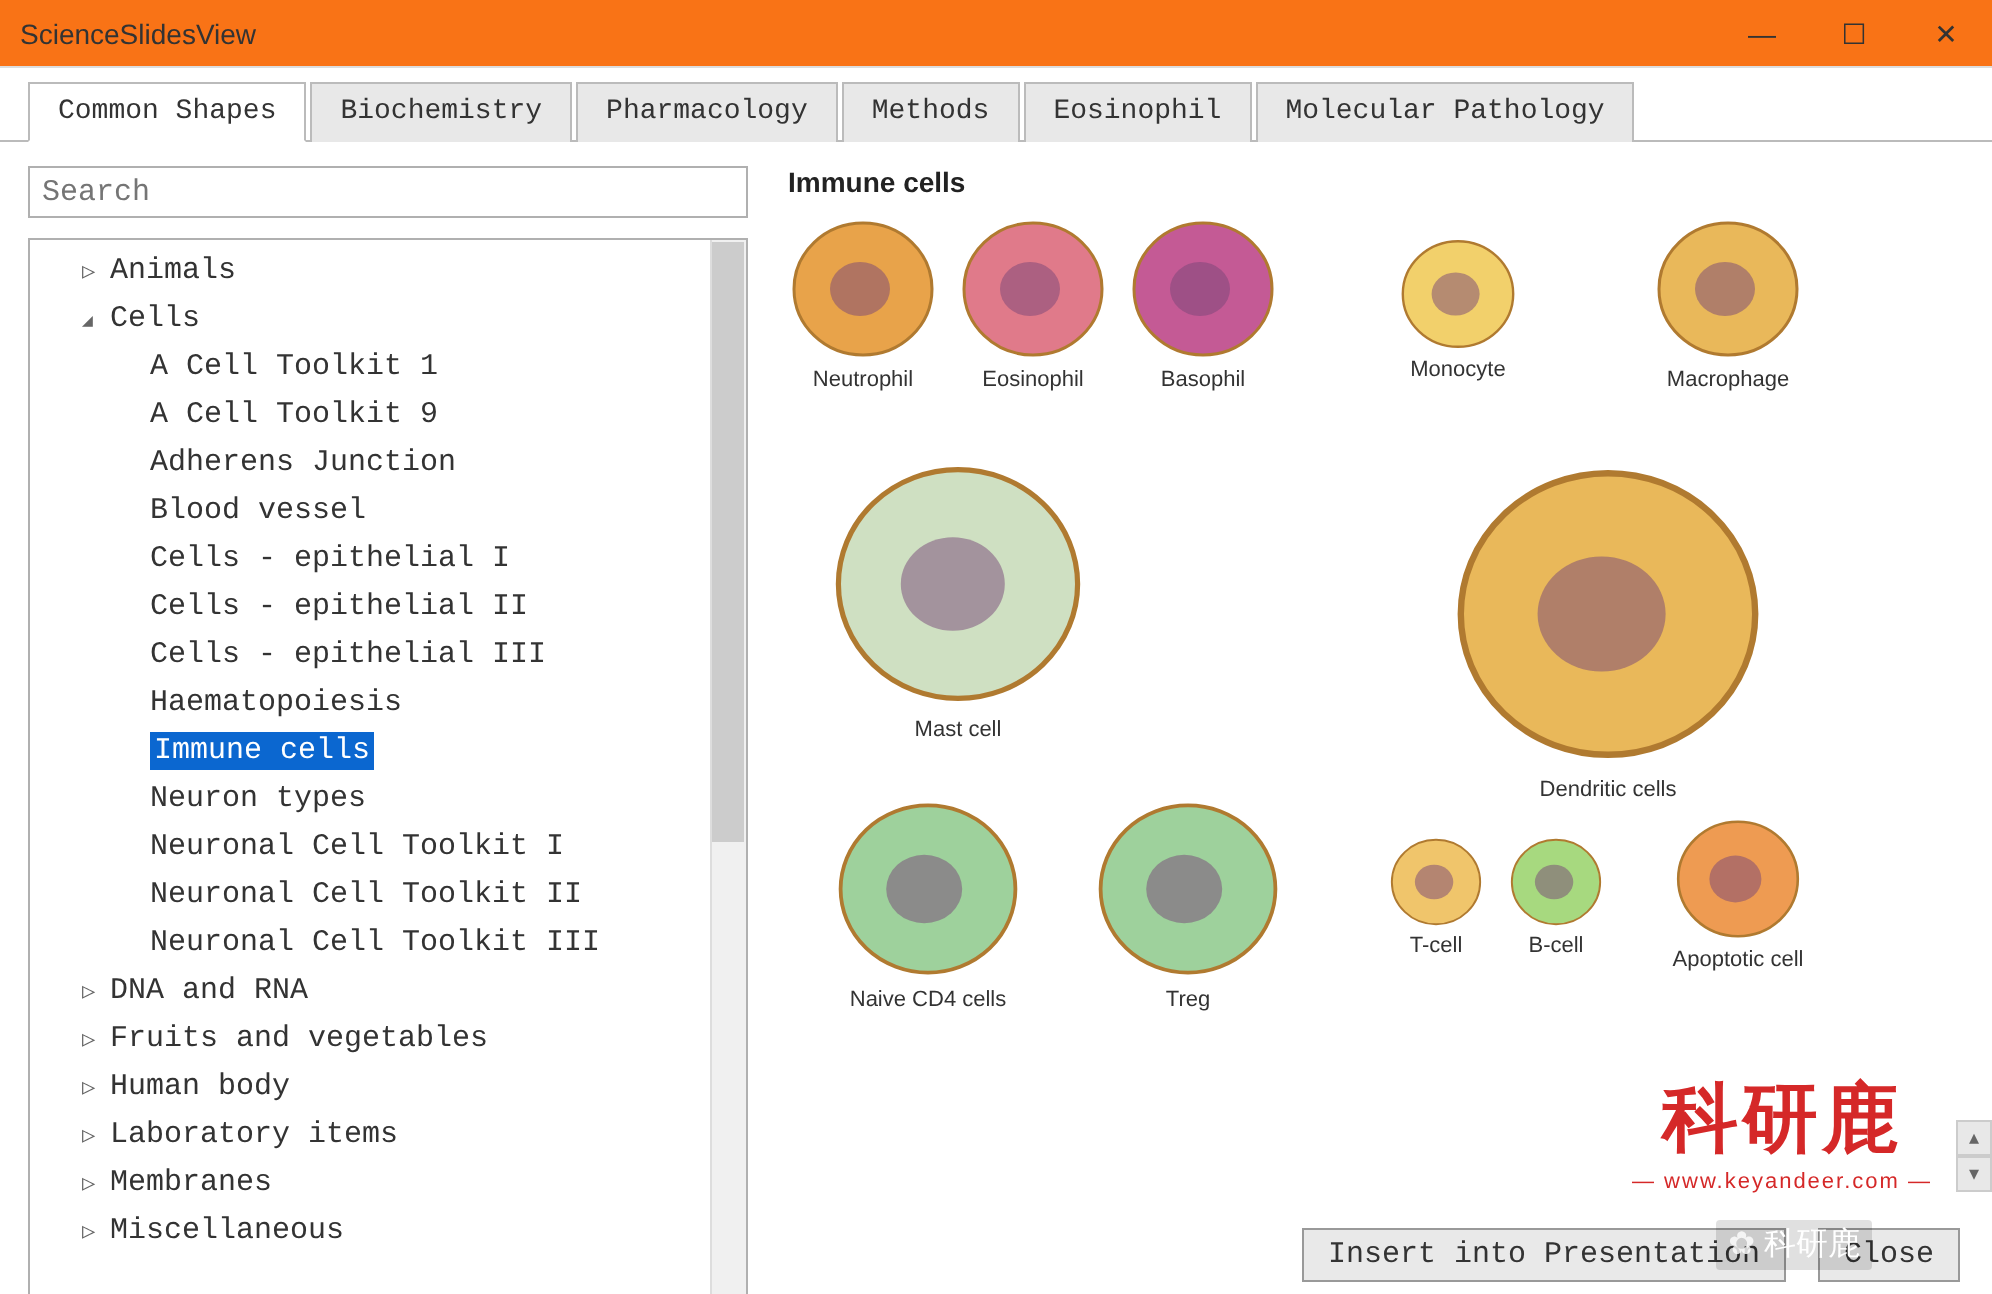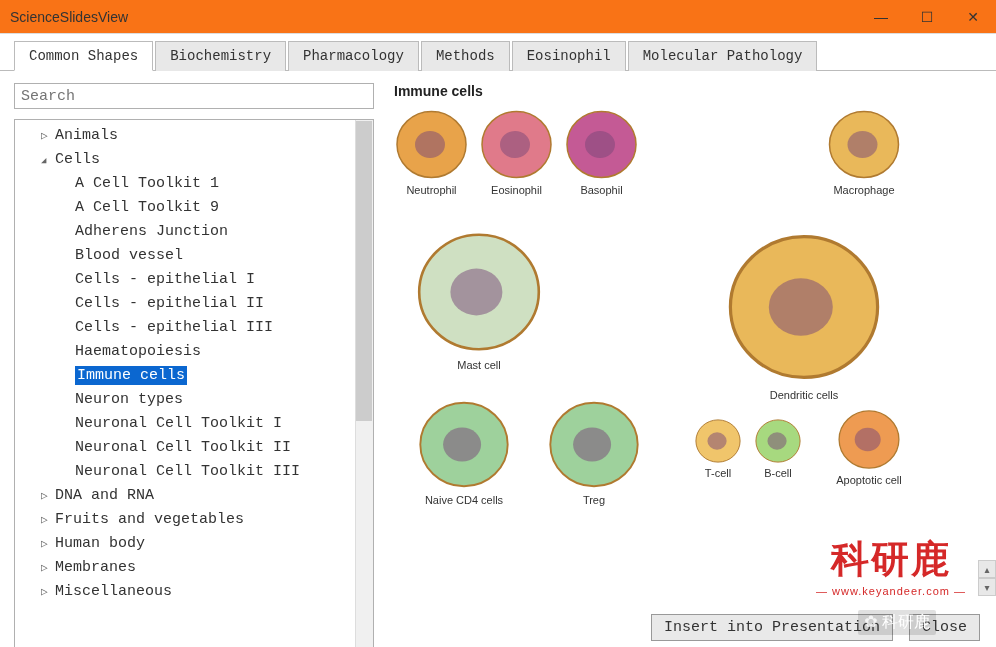--- a/index.html
+++ b/index.html
@@ -259,20 +259,21 @@
           <div class="tree-row level-2"><span class="label">Cells - epithelial III</span></div>
           <div class="tree-row level-2"><span class="label">Haematopoiesis</span></div>
           <div class="tree-row level-2 selected"><span class="label">Immune cells</span></div>
           <div class="tree-row level-2"><span class="label">Neuron types</span></div>
           <div class="tree-row level-2"><span class="label">Neuronal Cell Toolkit I</span></div>
           <div class="tree-row level-2"><span class="label">Neuronal Cell Toolkit II</span></div>
           <div class="tree-row level-2"><span class="label">Neuronal Cell Toolkit III</span></div>
           <div class="tree-row level-1"><span class="arrow">▷</span><span class="label">DNA and RNA</span></div>
           <div class="tree-row level-1"><span class="arrow">▷</span><span class="label">Fruits and vegetables</span></div>
           <div class="tree-row level-1"><span class="arrow">▷</span><span class="label">Human body</span></div>
+          <div class="tree-row level-1"><span class="arrow">▷</span><span class="label">Laboratory items</span></div>
           <div class="tree-row level-1"><span class="arrow">▷</span><span class="label">Membranes</span></div>
           <div class="tree-row level-1"><span class="arrow">▷</span><span class="label">Miscellaneous</span></div>
         </div>
       <div class="tree-scrollbar">
         <div class="tree-thumb"></div>
       </div>
     </div>
   </div>
 
   <div class="right-pane">
@@ -298,20 +299,29 @@
         </div>
         <div class="cell-item" style="left: 170px; top: 0px;">
           <div class="cell-img" style="width: 75px; height: 75px;">
             <svg width="75" height="75" viewBox="0 0 100 100">
     <ellipse cx="50" cy="50" rx="46" ry="44" fill="#c45a95" stroke="#b07a30" stroke-width="2"></ellipse>
     <ellipse cx="48" cy="50" rx="20" ry="18" fill="rgba(120,70,120,0.5)"></ellipse>
   </svg>
           </div>
           <div class="cell-label">Basophil</div>
         </div>
+        <div class="cell-item" style="left: 300px; top: 10px;">
+          <div class="cell-img" style="width: 70px; height: 60px;">
+            <svg width="70" height="60" viewBox="0 0 100 100">
+    <ellipse cx="50" cy="50" rx="46" ry="44" fill="#f2d06b" stroke="#b07a30" stroke-width="2"></ellipse>
+    <ellipse cx="48" cy="50" rx="20" ry="18" fill="rgba(120,70,120,0.5)"></ellipse>
+  </svg>
+          </div>
+          <div class="cell-label">Monocyte</div>
+        </div>
         <div class="cell-item" style="left: 430px; top: 0px;">
           <div class="cell-img" style="width: 80px; height: 75px;">
             <svg width="80" height="75" viewBox="0 0 100 100">
     <ellipse cx="50" cy="50" rx="46" ry="44" fill="#e9b85a" stroke="#b07a30" stroke-width="2"></ellipse>
     <ellipse cx="48" cy="50" rx="20" ry="18" fill="rgba(120,70,120,0.5)"></ellipse>
   </svg>
           </div>
           <div class="cell-label">Macrophage</div>
         </div>
         <div class="cell-item" style="left: 10px; top: 120px;">

